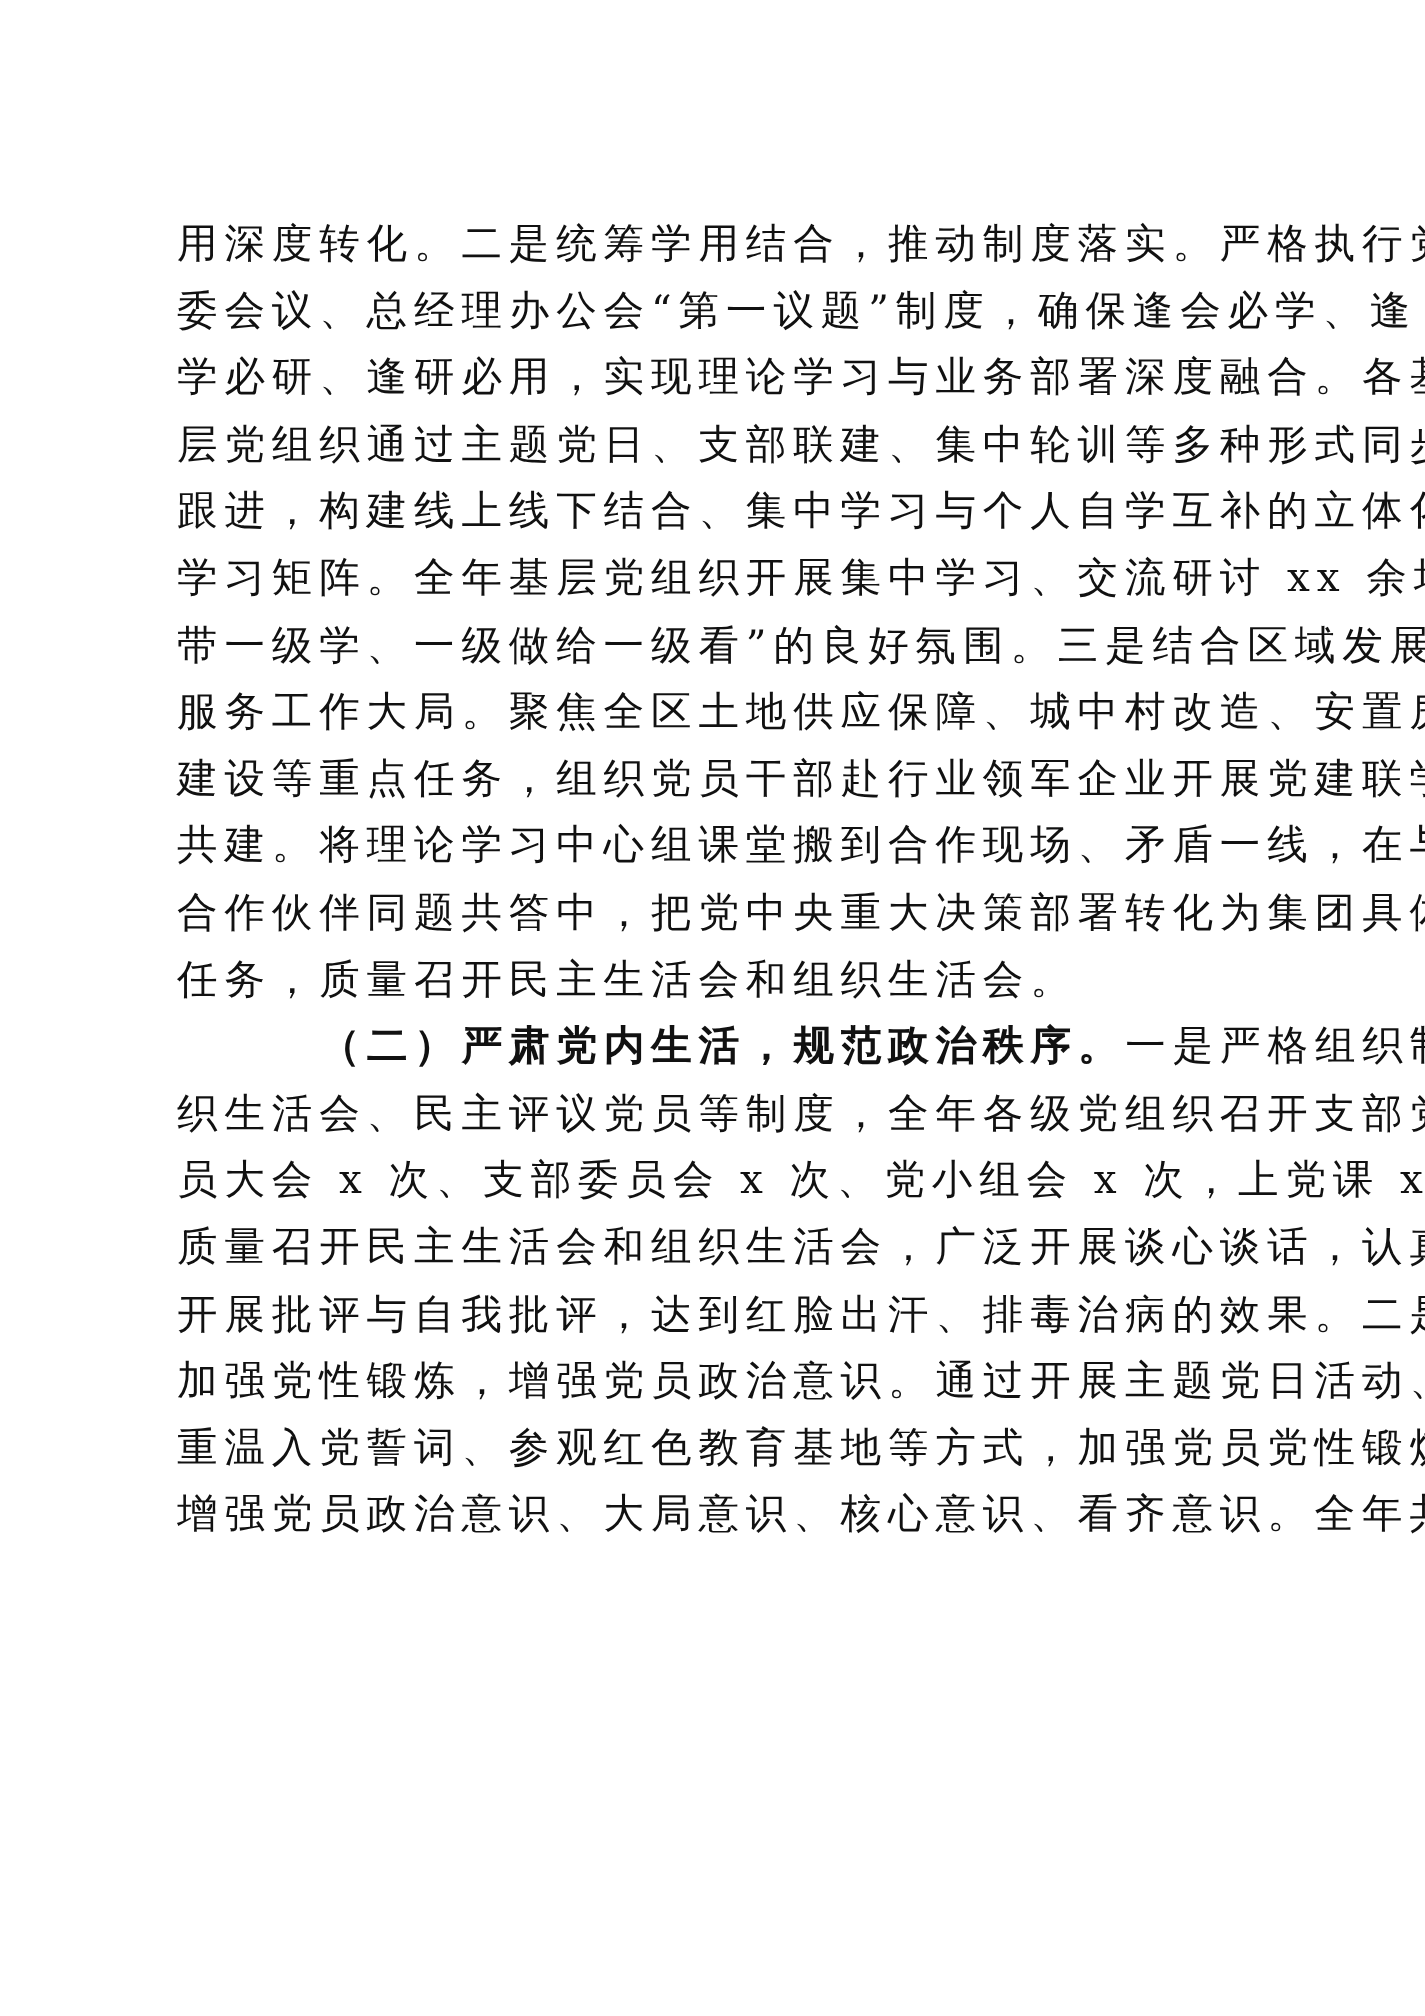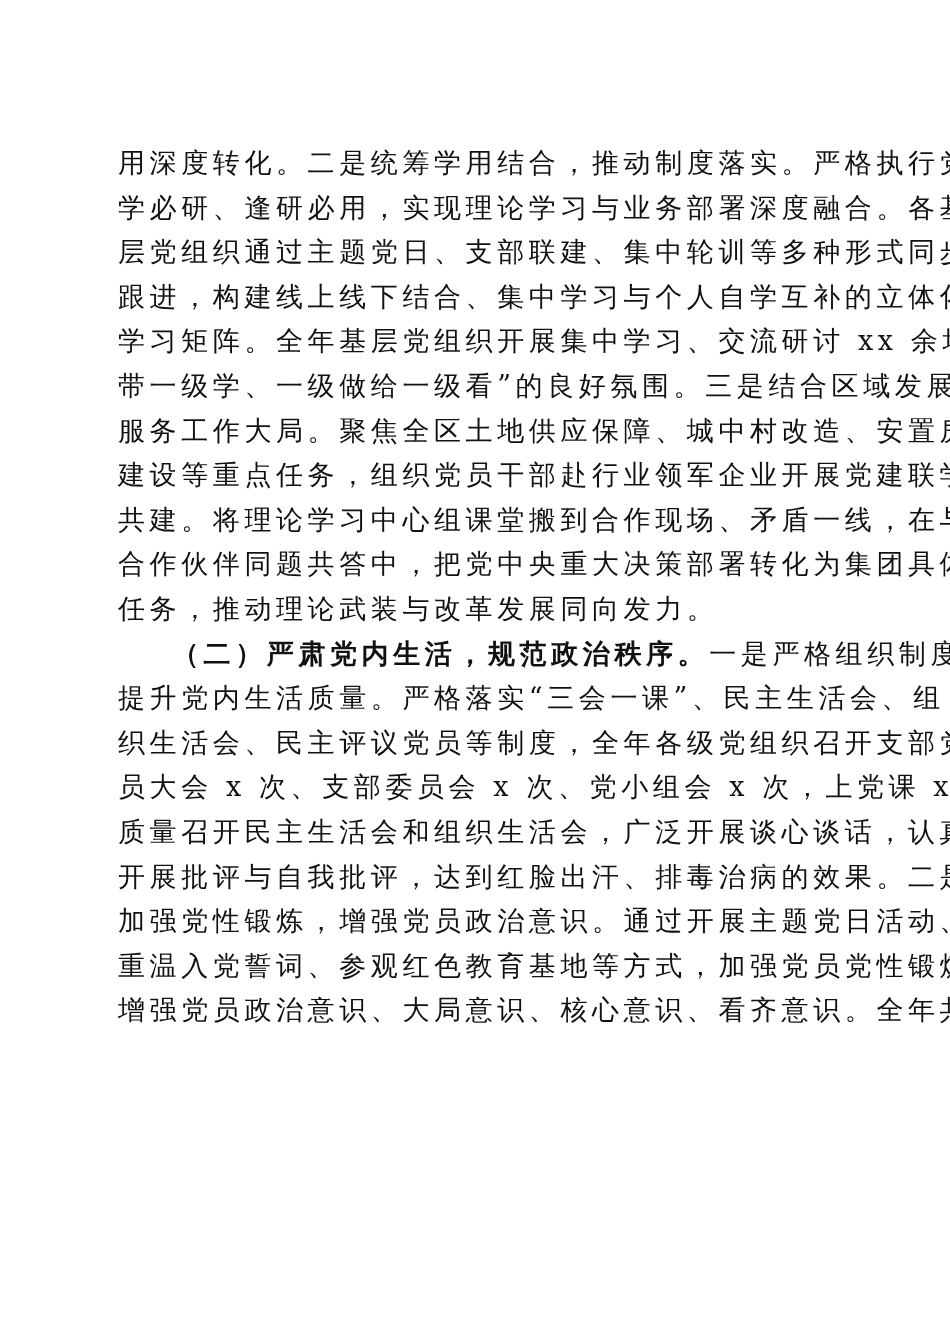--- a/index.html
+++ b/index.html
@@ -33,44 +33,45 @@
   }
   .line.last {
     text-align-last: left;
   }
   .line.indent {
     padding-left: 54px;
     width: 650px;
   }
   .bold {
     font-weight: bold;
+    margin-left: 41px;
   }
 </style>
 </head>
 <body>
 
 <div class="page">
 
   <div class="paragraph">
     <div class="line">用深度转化。二是统筹学用结合，推动制度落实。严格执行党</div>
+    <div class="line">委会议、总经理办公会“第一议题”制度，确保逢会必学、逢</div>
     <div class="line">学必研、逢研必用，实现理论学习与业务部署深度融合。各基</div>
     <div class="line">层党组织通过主题党日、支部联建、集中轮训等多种形式同步</div>
     <div class="line">跟进，构建线上线下结合、集中学习与个人自学互补的立体化</div>
     <div class="line">学习矩阵。全年基层党组织开展集中学习、交流研讨 xx 余场次，</div>
     <div class="line">带一级学、一级做给一级看”的良好氛围。三是结合区域发展，</div>
     <div class="line">服务工作大局。聚焦全区土地供应保障、城中村改造、安置房</div>
     <div class="line">建设等重点任务，组织党员干部赴行业领军企业开展党建联学</div>
     <div class="line">共建。将理论学习中心组课堂搬到合作现场、矛盾一线，在与</div>
     <div class="line">合作伙伴同题共答中，把党中央重大决策部署转化为集团具体</div>
-    <div class="line last">任务，推动理论武装与改革发展同向发力。</div>
+    <div class="line last">任务，质量召开民主生活会和组织生活会。</div>
   </div>
 
   <div class="paragraph">
     <div class="line indent"><span class="bold">（二）严肃党内生活，规范政治秩序。</span><span>一是严格组织制度，</span></div>
-    <div class="line">提升党内生活质量。严格落实“三会一课”、民主生活会、组</div>
     <div class="line">织生活会、民主评议党员等制度，全年各级党组织召开支部党</div>
     <div class="line">员大会 x 次、支部委员会 x 次、党小组会 x 次，上党课 x 次。高</div>
     <div class="line">质量召开民主生活会和组织生活会，广泛开展谈心谈话，认真</div>
     <div class="line">开展批评与自我批评，达到红脸出汗、排毒治病的效果。二是</div>
     <div class="line">加强党性锻炼，增强党员政治意识。通过开展主题党日活动、</div>
     <div class="line">重温入党誓词、参观红色教育基地等方式，加强党员党性锻炼，</div>
     <div class="line">增强党员政治意识、大局意识、核心意识、看齐意识。全年共</div>
   </div>
 
 </div>

